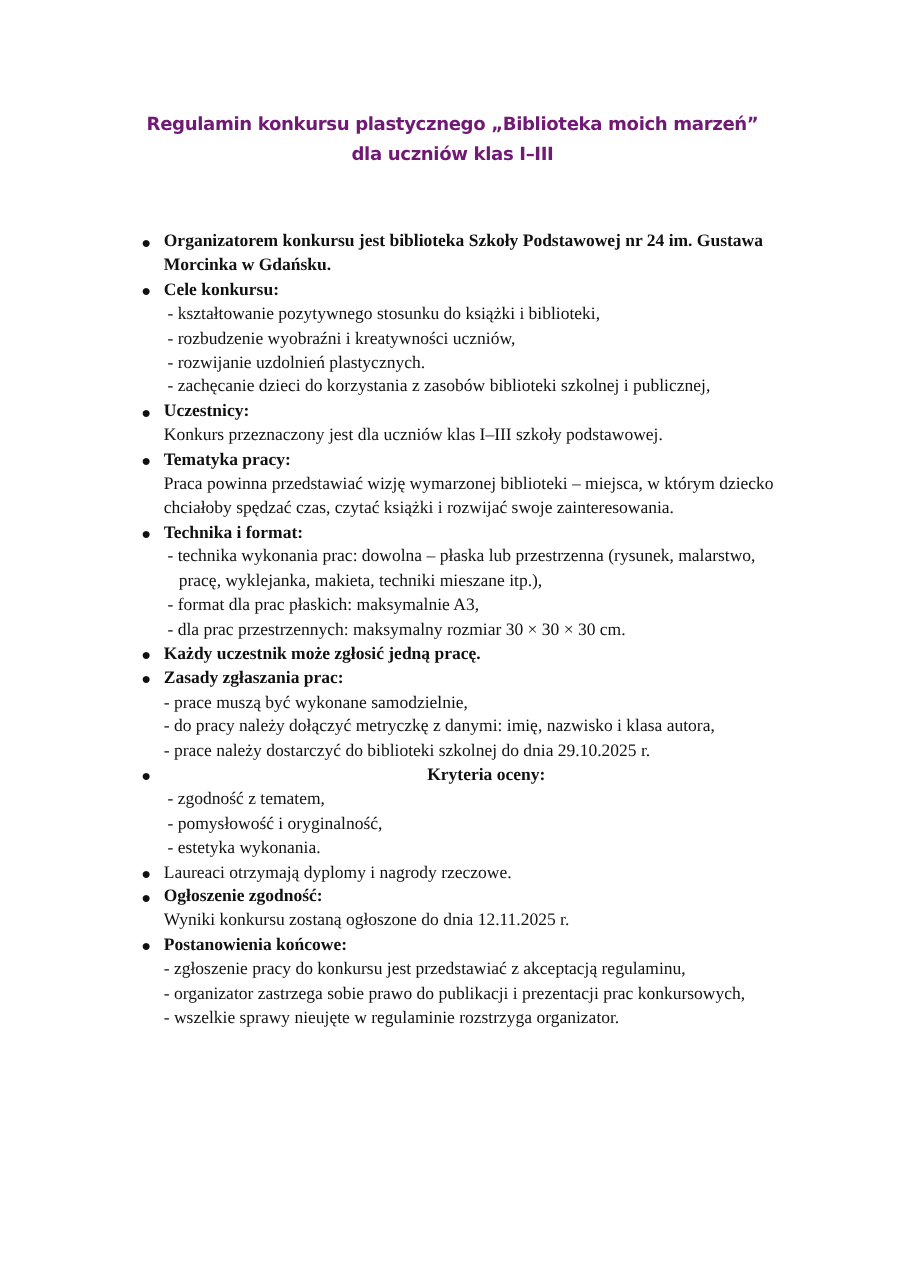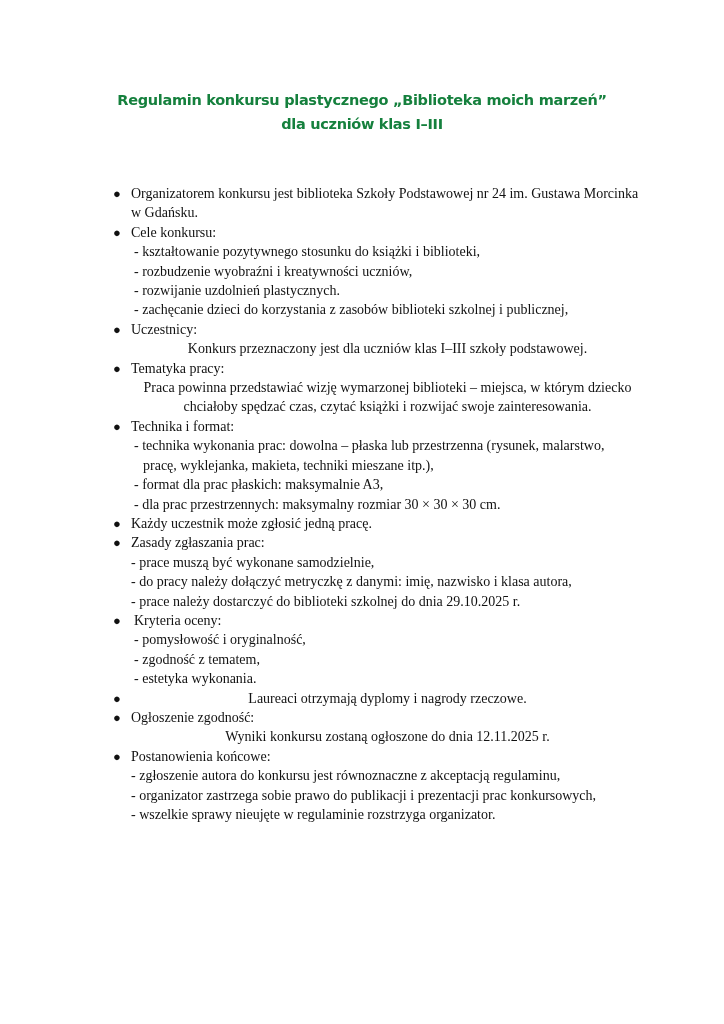--- a/index.html
+++ b/index.html
@@ -25,21 +25,21 @@
       position: absolute;
       left: 0;
       width: 724px;
       top: 88px;
       text-align: center;
       font-family: "DejaVu Sans", sans-serif;
       font-weight: bold;
       font-size: 14.5px;
       line-height: 24px;
       letter-spacing: -0.3px;
-      color: #15803d;
+      color: #701a75;
     }
     .title .line { display: block; }
     .body-list {
       position: absolute;
       left: 0;
       top: 184px;
       width: 724px;
       font-family: "Liberation Serif", serif;
       font-size: 14px;
       line-height: 19.4px;
@@ -50,23 +50,23 @@
       padding-left: 131px;
       padding-right: 80px;
     }
     .bullet {
       position: absolute;
       left: 113px;
       top: 0;
       font-size: 13px;
       line-height: 19.4px;
     }
-    .label { display: block; }
-    .label.lead-space { padding-left: 3px; }
-    .para { display: block; text-align: center; }
+    .label { display: block; font-weight: bold; }
+    .label.lead-space { padding-left: 3px; text-align: center; }
+    .para { display: block; }
     .sub { display: block; }
     .sub.indent { padding-left: 3px; }
     .sub .cont { display: block; padding-left: 9px; }
   </style>
 </head>
 <body>
 
 <div class="page">
 
   <div class="title">
@@ -122,38 +122,38 @@
       <span class="bullet">●</span>
       <span class="label">Zasady zgłaszania prac:</span>
       <span class="sub">- prace muszą być wykonane samodzielnie,</span>
       <span class="sub">- do pracy należy dołączyć metryczkę z danymi: imię, nazwisko i klasa autora,</span>
       <span class="sub">- prace należy dostarczyć do biblioteki szkolnej do dnia 29.10.2025 r.</span>
     </div>
 
     <div class="item">
       <span class="bullet">●</span>
       <span class="label lead-space">Kryteria oceny:</span>
+      <span class="sub indent">- zgodność z tematem,</span>
       <span class="sub indent">- pomysłowość i oryginalność,</span>
-      <span class="sub indent">- zgodność z tematem,</span>
       <span class="sub indent">- estetyka wykonania.</span>
     </div>
 
     <div class="item">
       <span class="bullet">●</span>
       <span class="para">Laureaci otrzymają dyplomy i nagrody rzeczowe.</span>
     </div>
 
     <div class="item">
       <span class="bullet">●</span>
       <span class="label">Ogłoszenie zgodność:</span>
       <span class="para">Wyniki konkursu zostaną ogłoszone do dnia 12.11.2025 r.</span>
     </div>
 
     <div class="item">
       <span class="bullet">●</span>
       <span class="label">Postanowienia końcowe:</span>
-      <span class="sub">- zgłoszenie autora do konkursu jest równoznaczne z akceptacją regulaminu,</span>
+      <span class="sub">- zgłoszenie pracy do konkursu jest przedstawiać z akceptacją regulaminu,</span>
       <span class="sub">- organizator zastrzega sobie prawo do publikacji i prezentacji prac konkursowych,</span>
       <span class="sub">- wszelkie sprawy nieujęte w regulaminie rozstrzyga organizator.</span>
     </div>
 
   </div>
 </div>
 
 </body></html>

